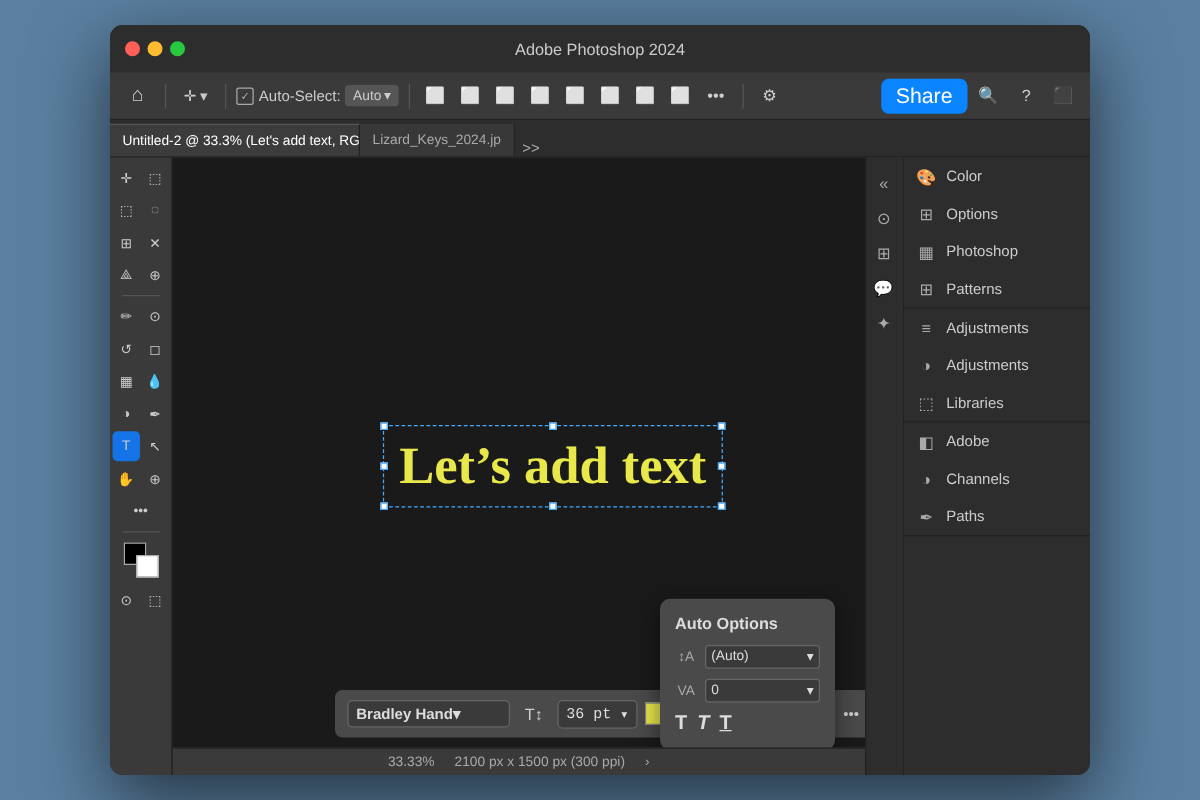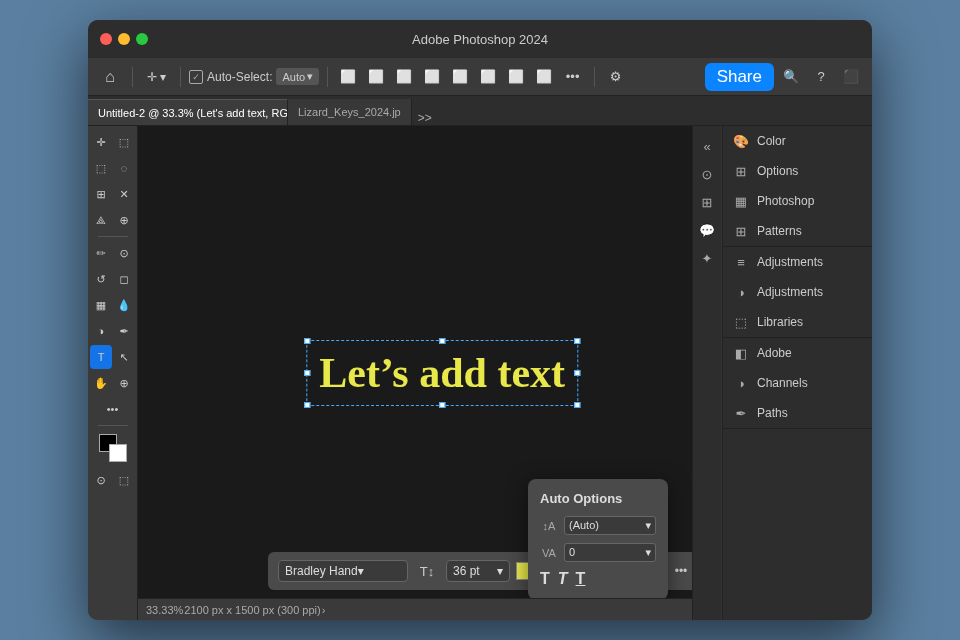--- a/index.html
+++ b/index.html
@@ -225,47 +225,50 @@
     
     .status-bar {
       position: absolute;
       bottom: 0; left: 0; right: 0;
       height: 22px;
       background: #3a3a3a;
       border-top: 1px solid #222;
       display: flex;
       align-items: center;
       padding: 0 8px;
-      gap: 1px;
+      gap: 16px;
       font-size: 11px;
       color: #aaa;
+      justify-content: center;
     }
     
     .text-options-bar {
       position: absolute;
       bottom: 30px;
       left: 130px;
       background: #4a4a4a;
       border-radius: 6px;
       padding: 6px 10px;
       display: flex;
       align-items: center;
       gap: 6px;
     }
     .font-selector {
       background: #3a3a3a; border: 1px solid #666; color: #ddd;
       padding: 3px 6px; border-radius: 4px; font-size: 12px;
       width: 130px; display: flex; align-items: center; 
       cursor: pointer;
+      font-weight: bold;
     }
     .font-size-selector {
       background: #3a3a3a; border: 1px solid #666; color: #ddd;
       padding: 3px 6px; border-radius: 4px; font-size: 12px;
       width: 64px; display: flex; align-items: center; justify-content: space-between;
       cursor: pointer;
+      font-family: Liberation Mono, monospace;
     }
     .color-swatch-btn {
       width: 18px; height: 18px; background: #e8e84a; border: 1px solid #888; cursor: pointer;
     }
     .align-btn {
       width: 26px; height: 26px; background: none; border: none; color: #ccc;
       cursor: pointer; display: flex; align-items: center; justify-content: center;
       font-size: 13px; border-radius: 3px;
     }
     .align-btn.active { background: #666; }

